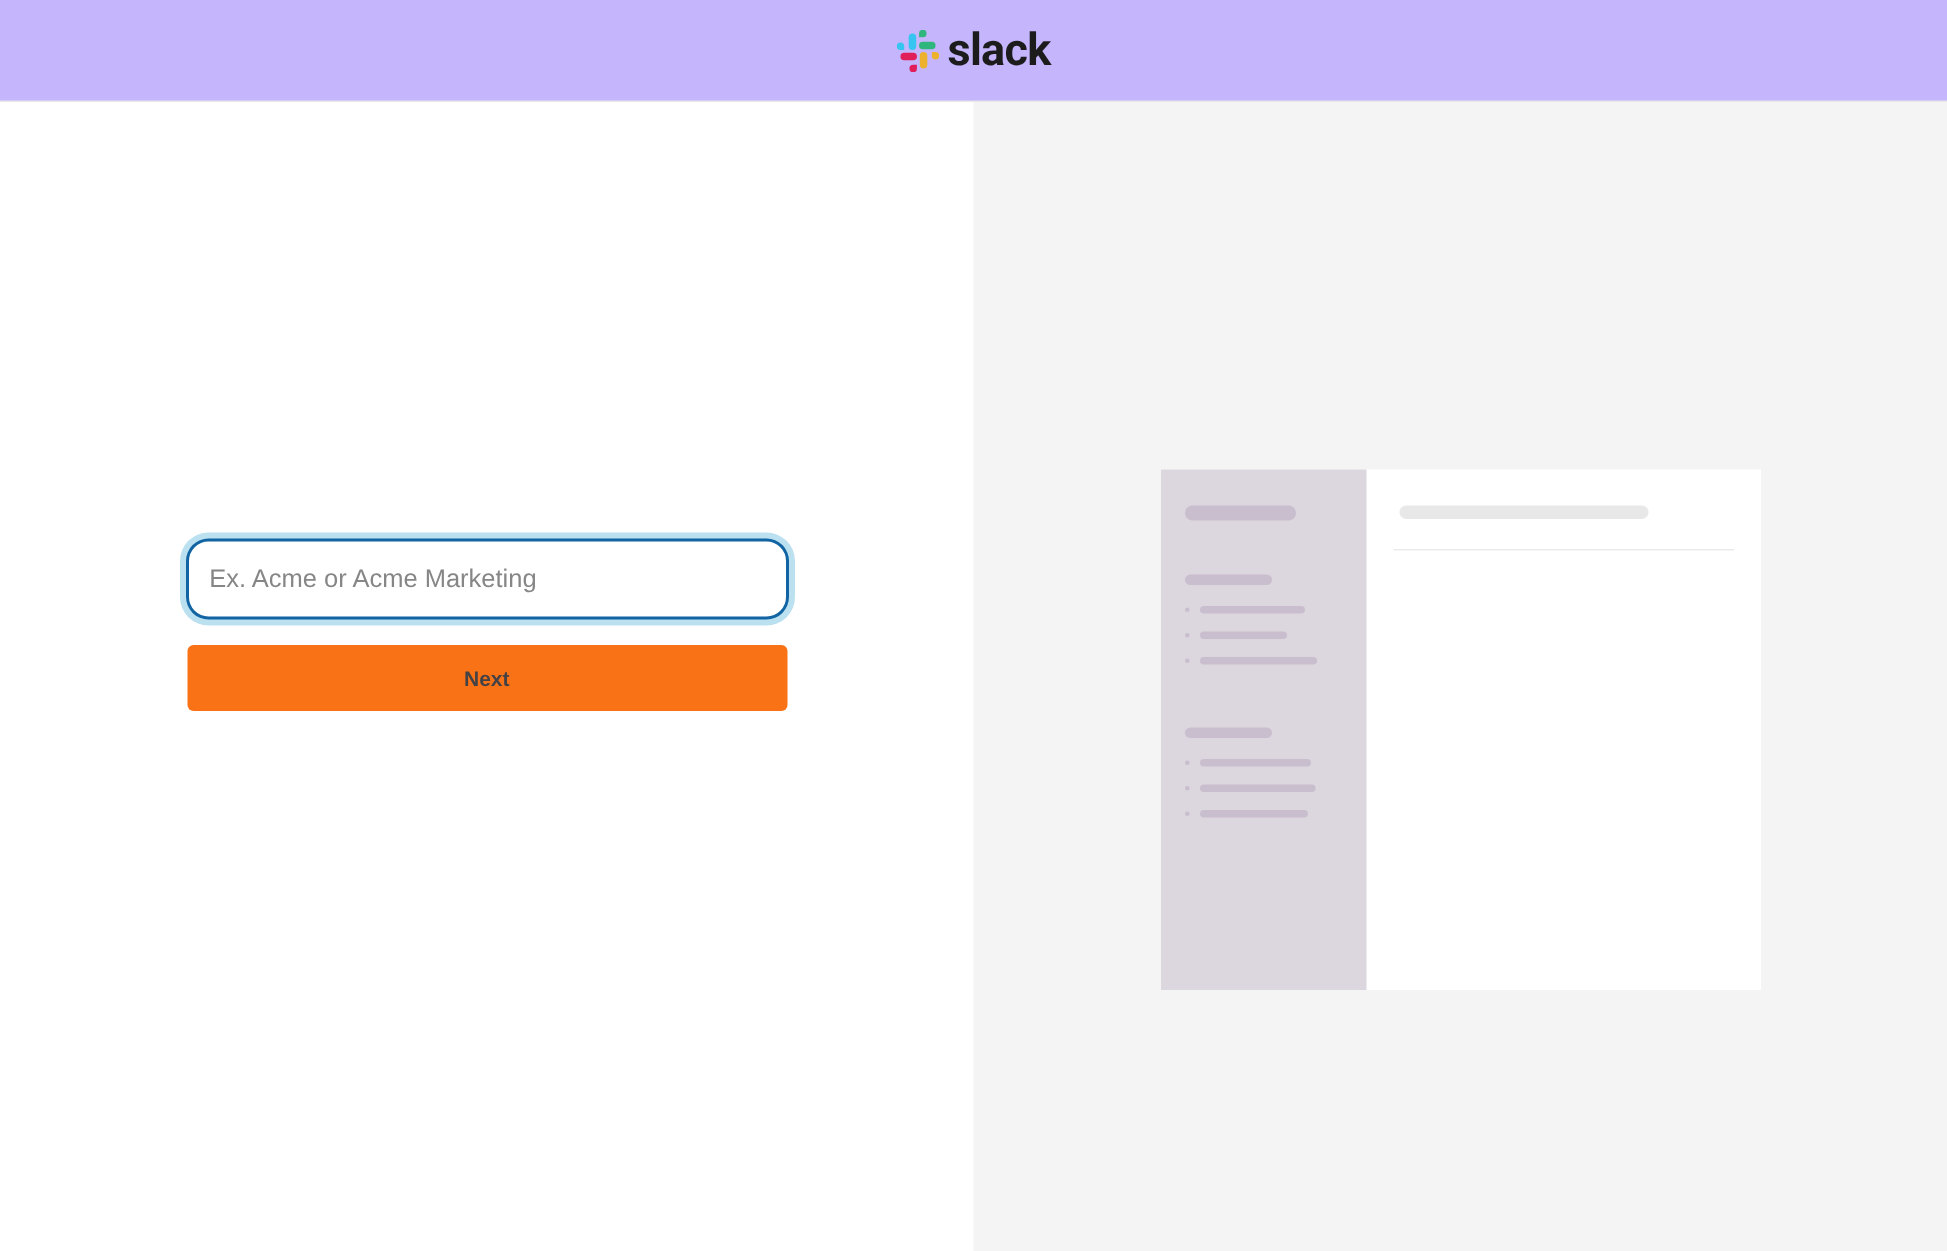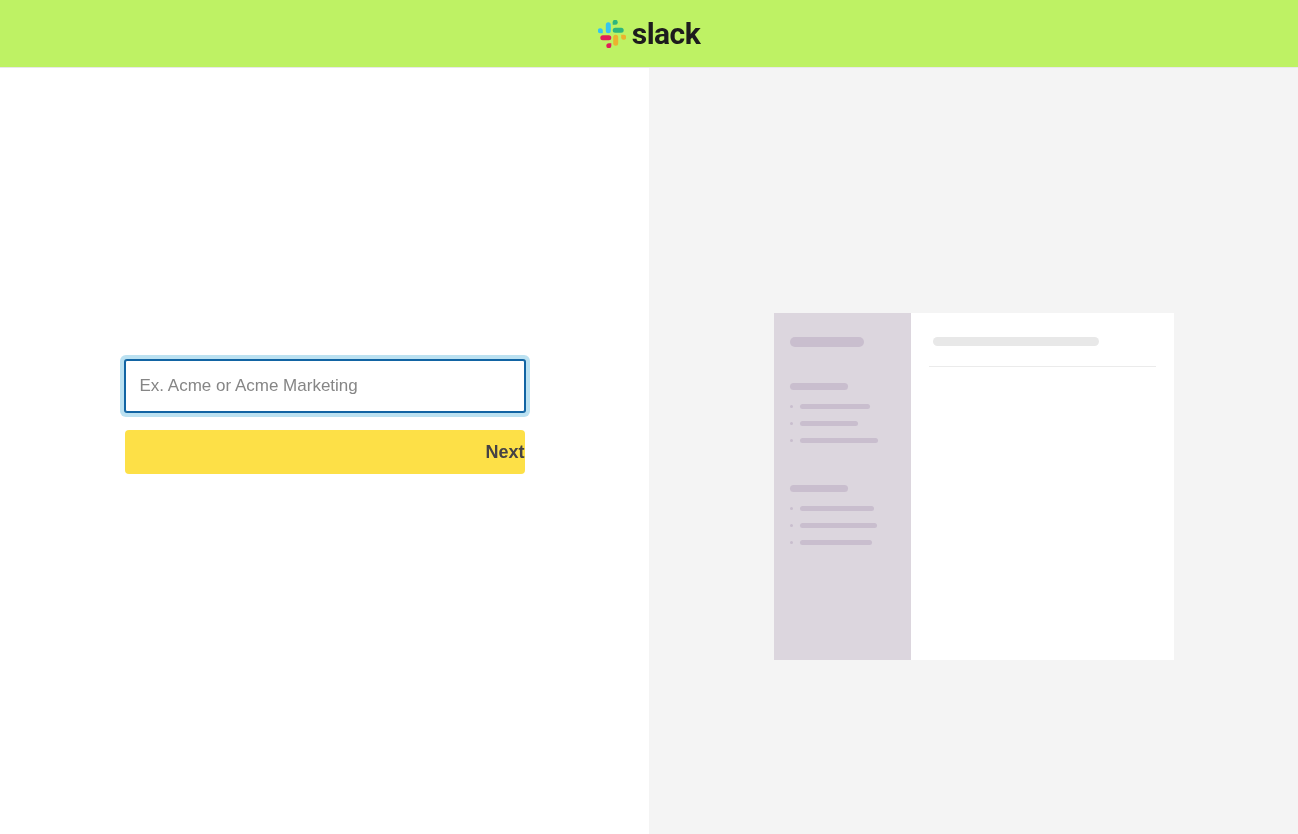--- a/index.html
+++ b/index.html
@@ -15,21 +15,21 @@
       height: 834px;
       overflow: hidden;
     }
     
     .header {
       height: 68px;
       border-bottom: 1px solid #e8e8e8;
       display: flex;
       align-items: center;
       justify-content: center;
-      background: #bef264;
+      background: #c4b5fd;
     }
     
     .slack-logo {
       display: flex;
       align-items: center;
       gap: 6px;
     }
     
     .slack-icon {
       width: 28px;
@@ -76,42 +76,41 @@
       margin-bottom: 18px;
     }
     
     .team-name-input {
       width: 100%;
       height: 52px;
       padding: 0 14px;
       font-size: 17px;
       color: #1d1c1d;
       border: 1px solid #b4b4b4;
-      border-radius: 2px;
+      border-radius: 14px;
       outline: none;
       box-shadow: 0 0 0 1px #1164a3, 0 0 0 5px rgba(29, 155, 209, 0.3);
       border-color: #1264a3;
     }
     
     .team-name-input::placeholder {
       color: #868686;
     }
     
     .next-button {
       width: 100%;
       height: 44px;
-      background: #fde047;
+      background: #f97316;
       border: none;
       border-radius: 4px;
-      font-size: 18px;
+      font-size: 14px;
       font-weight: 700;
       color: #454245;
       cursor: pointer;
       margin-bottom: 28px;
-      text-align: right;
     }
     
     .legal-text {
       font-size: 14px;
       color: #616061;
       line-height: 1.5;
     }
     
     .legal-link {
       color: #1264a3;

